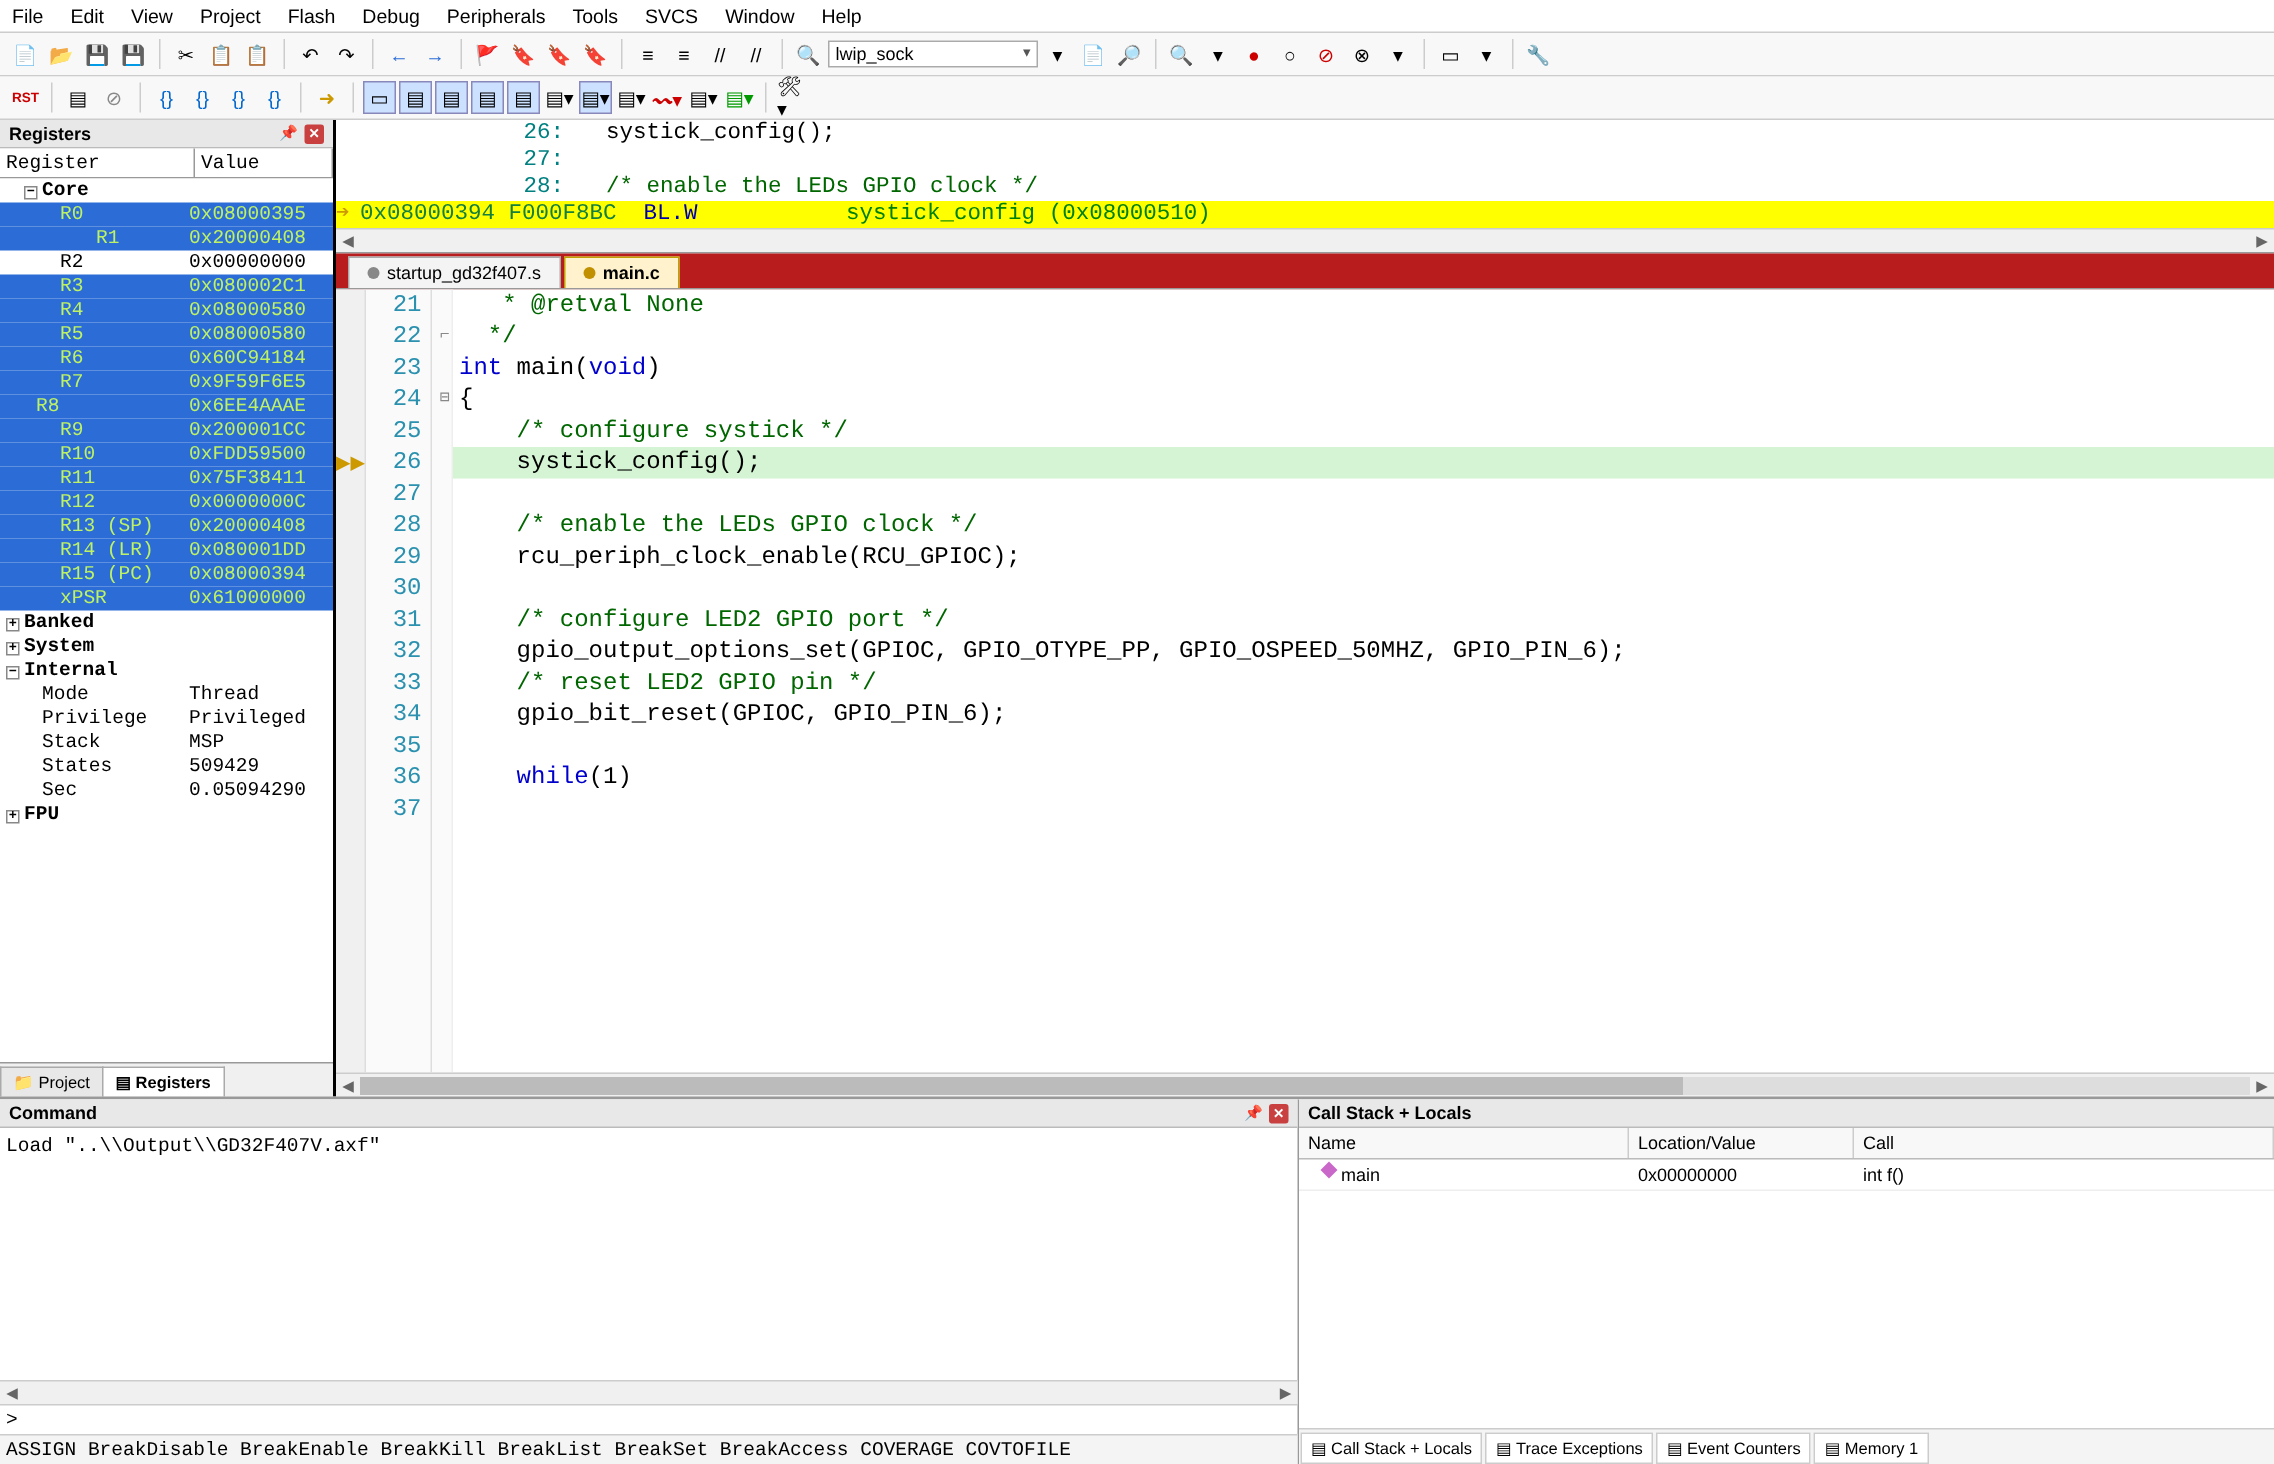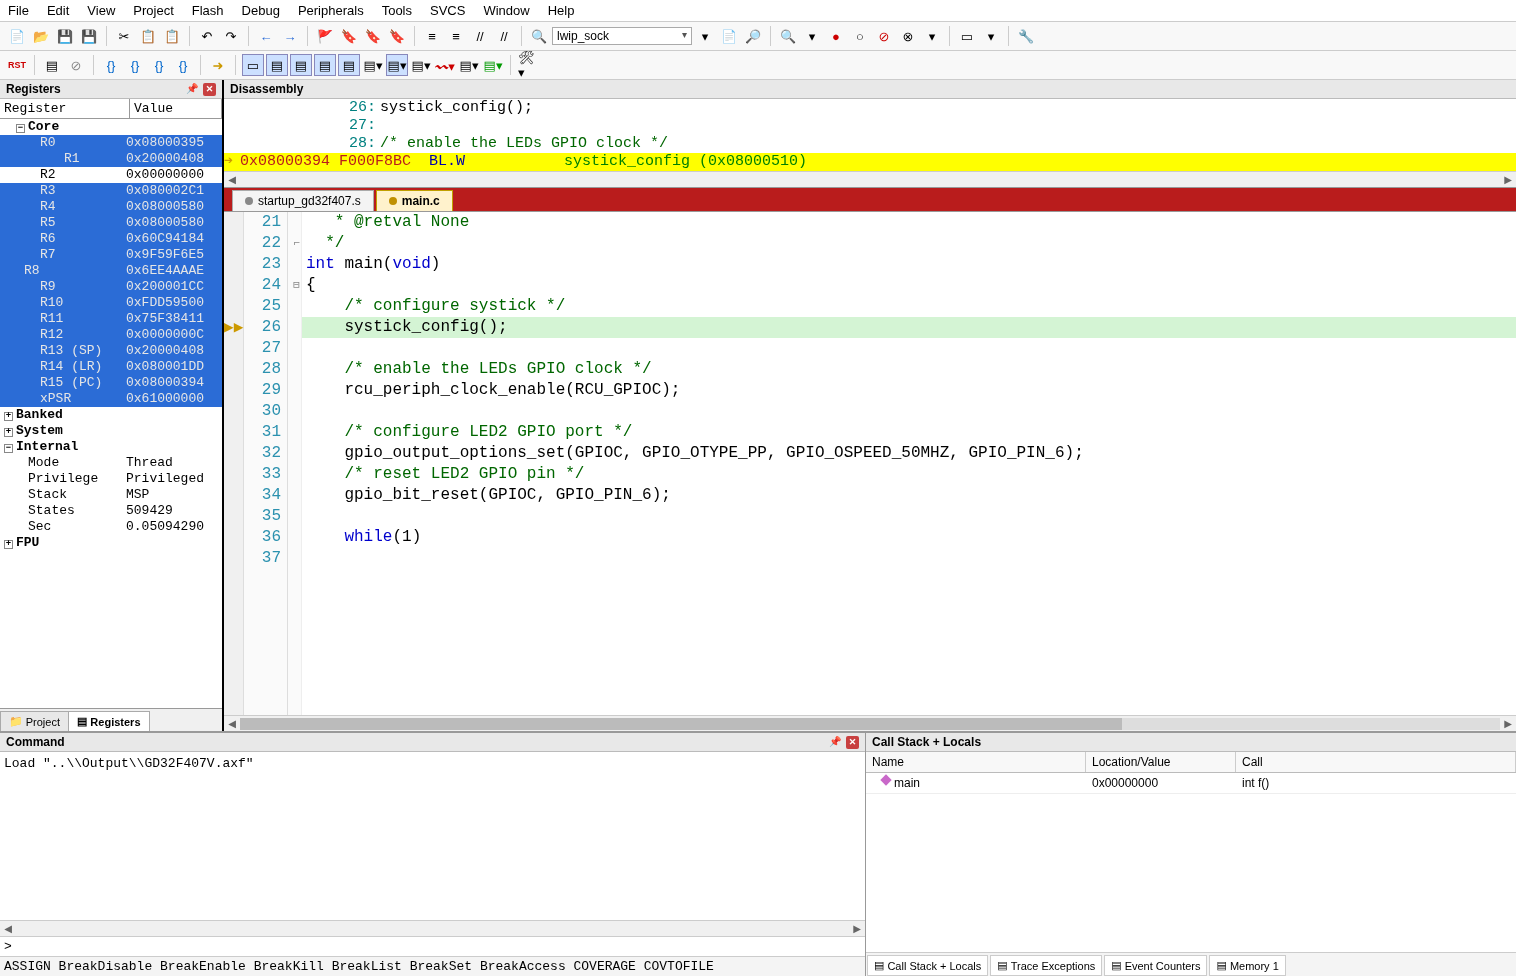--- a/index.html
+++ b/index.html
@@ -16,36 +16,36 @@
 .pane-title { background: #e8e8e8; border-bottom: 1px solid #bbb; padding: 2px 6px; font-weight: bold; font-size: 12px; display: flex; justify-content: space-between; align-items: center; }
 .pane-title .ctrls { font-size: 10px; display: flex; gap: 4px; }
 .reg-hdr { display: flex; border-bottom: 1px solid #999; font-family: "Courier New", monospace; font-size: 13px; background: #fff; }
 .reg-hdr div { padding: 2px 4px; border-right: 1px solid #999; }
 .reg-hdr .c1 { width: 130px; }
 .reg-hdr .c2 { flex: 1; }
 .reg-tree { flex: 1; overflow: auto; font-family: "Courier New", monospace; font-size: 13px; line-height: 16px; background: #fff; }
 .reg-row { display: flex; }
 .reg-row .rn { width: 126px; padding-left: 24px; white-space: pre; }
 .reg-row .rv { flex: 1; }
-.reg-row.sel { background: #2b6cd6; color: #e5e5e5; }
+.reg-row.sel { background: #2b6cd6; color: #bef264; }
 .reg-row.cat { padding-left: 2px; }
 .reg-row.cat .rn { padding-left: 14px; font-weight: bold; }
 .box { display:inline-block; width:9px; height:9px; border:1px solid #888; text-align:center; line-height:7px; font-size:9px; margin-right:3px; background:#fff; color:#000;}
 .bottom-tabs { border-top: 1px solid #999; background: #f0f0f0; display: flex; font-size: 11px; }
 .bottom-tabs .tab { padding: 3px 8px; border: 1px solid #aaa; border-bottom: none; background: #fff; margin-right: -1px; margin-top: 2px; display:flex; align-items:center; gap:3px;}
 .bottom-tabs .tab.active { background: #fff; font-weight: bold; }
 .bottom-tabs .tab.inactive { background: #e8e8e8; }
 .right-col { flex: 1; display: flex; flex-direction: column; min-width: 0; }
 .disasm-pane { border-bottom: 1px solid #999; display: flex; flex-direction: column; }
 .disasm-body { font-family: Consolas, "Courier New", monospace; font-size: 15px; background: #fff; overflow-x: auto; }
 .dline { white-space: pre; padding: 0 8px; line-height: 18px; }
-.dline .ln { color: #008080; display: inline-block; width: 54px; text-align: right; margin-right: 4px; }
+.dline .ln { color: #008080; display: inline-block; width: 54px; text-align: right; margin-right: 28px; }
 .dline.hl { background: #ffff00; padding-left: 0; }
 .dline .arrow { color: #cc9900; display:inline-block; width:16px;}
-.dline .addr { color: #b91c1c; }
+.dline .addr { color: #15803d; }
 .dline .op { color: #0000aa; }
 .dline .call { color: #008000; }
 .cmt { color: #006600; }
 .hscroll { height: 16px; background: #f0f0f0; border-top: 1px solid #ccc; display: flex; align-items: center; }
 .hscroll .lbtn, .hscroll .rbtn { width: 16px; text-align: center; color: #666; font-size: 10px; }
 .editor-pane { flex: 1; display: flex; flex-direction: column; min-height: 0; }
 .file-tabs { display: flex; background: #b91c1c; border-bottom: 1px solid #999; padding-top: 2px; padding-left: 8px; }
 .file-tabs .ftab { padding: 3px 12px; border: 1px solid #aaa; border-bottom: none; background: #f4f4f4; margin-right: 2px; font-size: 12px; display:flex; align-items:center; gap:5px;}
 .file-tabs .ftab.active { background: #fff2cc; border-color: #c0a000; font-weight:bold;}
 .file-tabs .ftab .dot { width:8px; height:8px; border-radius:50%; background:#888;}
@@ -298,23 +298,20 @@
         </div>
       </div>
     <div class="bottom-tabs">
       <div class="tab inactive">📁 <span>Project</span></div>
       <div class="tab active">▤ <span>Registers</span></div>
     </div>
   </div>
 
   <div class="right-col">
     <div class="disasm-pane">
-      <div class="pane-title">
-          <span>Disassembly</span>
-        </div>
       <div class="disasm-body" id="disasm">
           <div class="dline">          <span class="ln">26:</span><span class="">systick_config();</span></div>
           <div class="dline">          <span class="ln">27:</span><span class=""></span></div>
           <div class="dline">          <span class="ln">28:</span><span class="cmt">/* enable the LEDs GPIO clock */</span></div>
           <div class="dline hl"><span class="arrow">➔</span><span class="addr">0x08000394 F000F8BC  </span><span class="op">BL.W           </span><span class="call">systick_config (0x08000510)</span></div>
         </div>
       <div class="hscroll">
           <span class="lbtn">◀</span>
           <div style="flex:1"></div>
           <span class="rbtn">▶</span>

